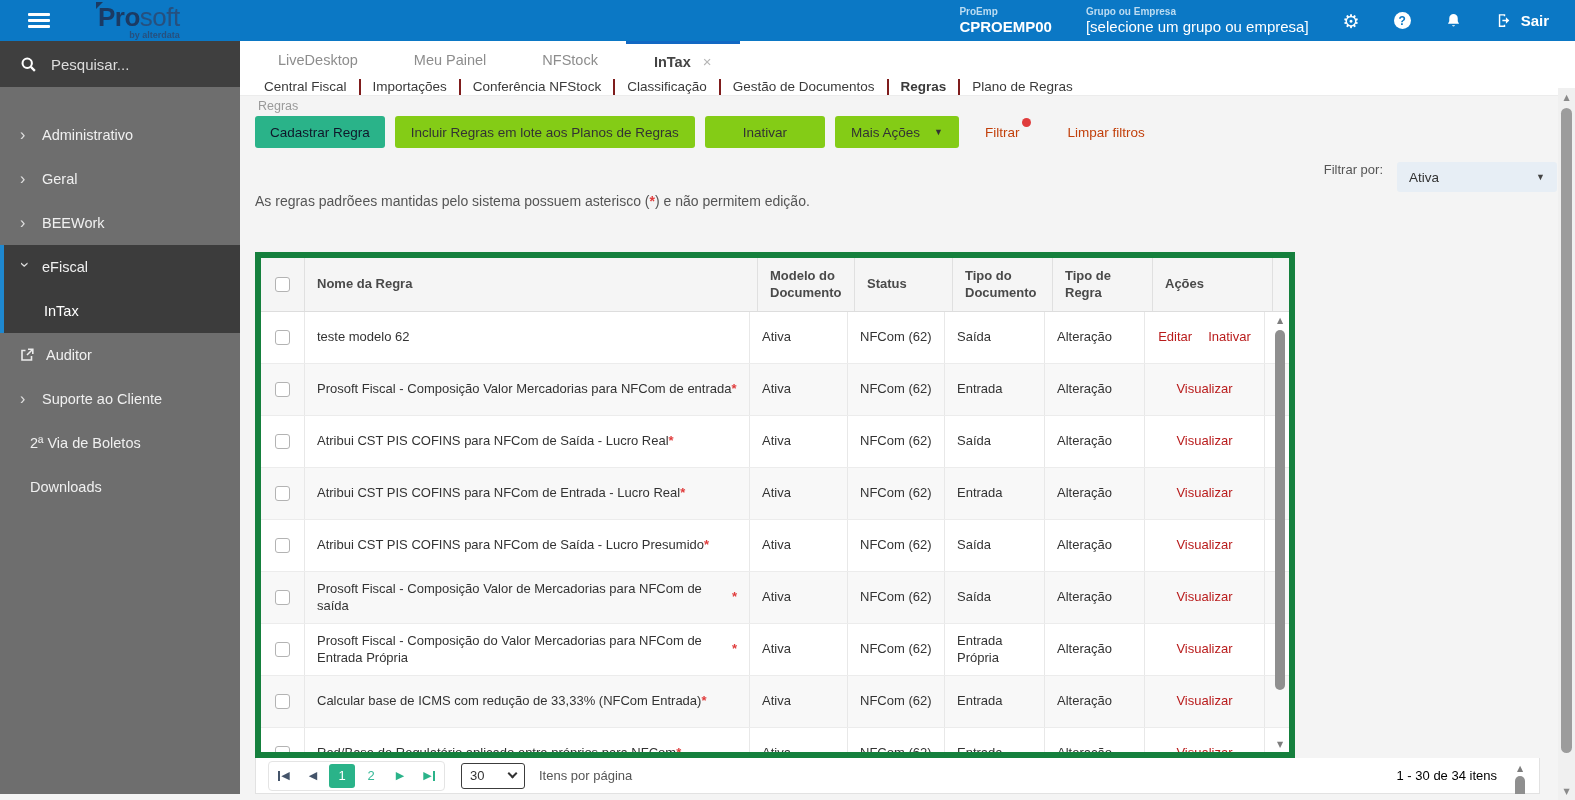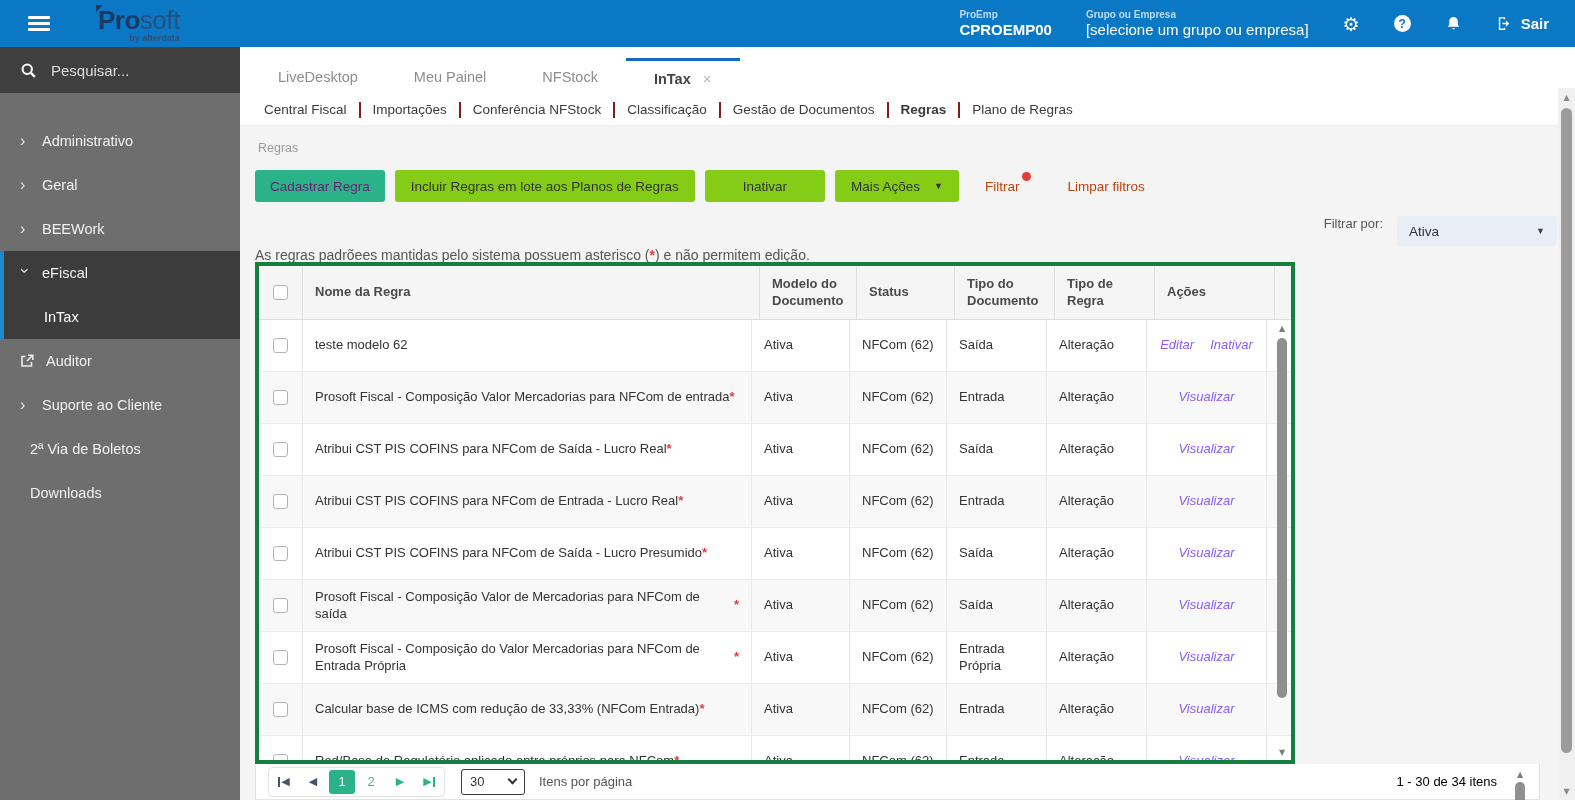--- a/index.html
+++ b/index.html
@@ -1,21 +1,21 @@
 <!DOCTYPE html>
 <html><head>
 <meta charset="utf-8">
 <style>
   * { margin:0; padding:0; box-sizing:border-box; }
   html,body { width:1575px; height:800px; overflow:hidden; }
   body { font-family:"Liberation Sans", sans-serif; background:#f4f4f4; color:#333; }
   .app { position:relative; width:1575px; height:800px; }
 
   
-  .topbar { height:47px; background:#0b78c5; display:flex; align-items:center; color:#fff; }
+  .topbar { height:41px; background:#0b78c5; display:flex; align-items:center; color:#fff; }
   .burger { width:22px; margin-left:28px; cursor:pointer; }
   .burger div { height:3px; background:#fff; margin:3px 0; border-radius:1px; }
   .logo { margin-left:48px; line-height:1; position:relative; padding-top:2px; }
   .logo .accent { position:absolute; left:-2px; top:0px; width:0; height:0;
     border-left:7px solid #1b3a63; border-bottom:7px solid transparent; }
   .logo .pro { font-size:26px; font-weight:bold; color:#1b3a63; letter-spacing:-0.5px; }
   .logo .soft { font-size:26px; color:#27507e; letter-spacing:-0.5px; }
   .logo .by { display:block; text-align:right; font-size:9px; color:#27507e; margin-top:1px; font-weight:bold; }
   .topbar-right { margin-left:auto; display:flex; align-items:center; gap:34px; padding-right:26px; }
   .hdr-group { line-height:1.15; }
@@ -61,59 +61,59 @@
   .subtab:last-child { border-right:none; }
   .subtab.active { font-weight:bold; }
   .breadcrumb { height:45px; display:flex; align-items:center; padding-left:18px; font-size:12.5px; color:#9a9a9a; }
 
   .panel { flex:1; padding:0 18px 0 15px; display:flex; flex-direction:column; }
 
   
   .toolbar { display:flex; align-items:center; gap:10px; height:32px; margin-bottom:14px; }
   .btn { height:32px; border:none; border-radius:3px; font-size:13.5px; cursor:pointer;
     font-family:"Liberation Sans", sans-serif; display:inline-flex; align-items:center; }
-  .btn-green { background:#2ab389; color:#701a75; padding:0 15px; }
+  .btn-green { background:#2ab389; color:#0f172a; padding:0 15px; }
   .btn-gray { background:#84cc16; color:#333; padding:0 16px; }
   .btn-wide { padding:0 38px; }
   .caret { font-size:9px; margin-left:14px; }
   .link { color:#c2410c; font-size:13.5px; cursor:pointer; position:relative; }
   .link.filtrar { margin-left:16px; padding-right:10px; }
   .red-dot { position:absolute; top:-7px; right:-2px; width:9px; height:9px; border-radius:50%; background:#e03c3c; }
   .link.limpar { margin-left:28px; }
 
   
   .note-row { display:flex; align-items:center; justify-content:space-between; height:30px; margin-bottom:16px; }
   .note { font-size:14px; color:#555;margin-top:48px; }
   .star { color:#e03c3c; font-weight:bold; }
   .filter-box { display:flex; align-items:flex-start; gap:14px; }
   .filter-label { font-size:13px; color:#555; }
   .dropdown { width:160px; height:30px; background:#e7eef5; border-radius:3px; display:flex;
     align-items:center; justify-content:space-between; padding:0 12px; font-size:13.5px; color:#333; cursor:pointer; }
   .dropdown .caret { margin-left:0; color:#444; }
 
   
-  .grid { background:#fff; border:4px solid #15803d; width:1040px; position:relative; }
+  .grid { background:#fff; border:6px solid #15803d; width:1040px; position:relative;margin-top:44px; }
   .thead { display:flex; background:#f5f5f5; border-bottom:1px solid #ddd; height:54px; }
   .th { display:flex; align-items:center; padding:0 12px; font-size:13px; font-weight:bold; color:#4a4a4a;
     border-right:1px solid #e0e0e0; line-height:1.3; }
   .col-check { width:44px; flex:none; justify-content:center; padding:0; }
   .col-name { flex:1; min-width:0; }
   .col-status { width:98px; flex:none; }
   .col-modelo { width:97px; flex:none; }
   .col-tipodoc { width:100px; flex:none; }
   .col-tiporegra { width:100px; flex:none; }
   .col-acoes { width:120px; flex:none; }
   .col-fill { width:16px; flex:none; border-right:none !important; padding:0; }
   .rows-viewport { height:440px; overflow:hidden; position:relative; }
   .trow { display:flex; height:52px; border-bottom:1px solid #ececec; background:#fff; }
   .trow:nth-child(even) { background:#f8f8f8; }
   .td { display:flex; align-items:center; padding:0 12px; font-size:13px; color:#333;
     border-right:1px solid #e8e8e8; line-height:1.25; }
   .td.col-acoes { justify-content:center; gap:16px; }
-  .td .lnk { color:#8b5cf6; cursor:pointer;font-style:italic; }
+  .td .lnk { color:#b91c1c; cursor:pointer; }
   .cb { width:15px; height:15px; border:1px solid #b3b3b3; border-radius:3px; background:#fff; cursor:pointer; }
 
   
   .inner-sb { position:absolute; top:2px; right:2px; width:14px; height:436px; }
   .sb-arrow { width:14px; height:12px; display:flex; align-items:center; justify-content:center;
     color:#7d7d7d; font-size:8px; font-family:"DejaVu Sans", sans-serif; }
   .inner-sb .thumb { position:absolute; top:16px; left:2px; width:10px; height:360px; background:#8f8f8f; border-radius:6px; }
   .inner-sb .sb-arrow.down { position:absolute; bottom:0; }
 
   

